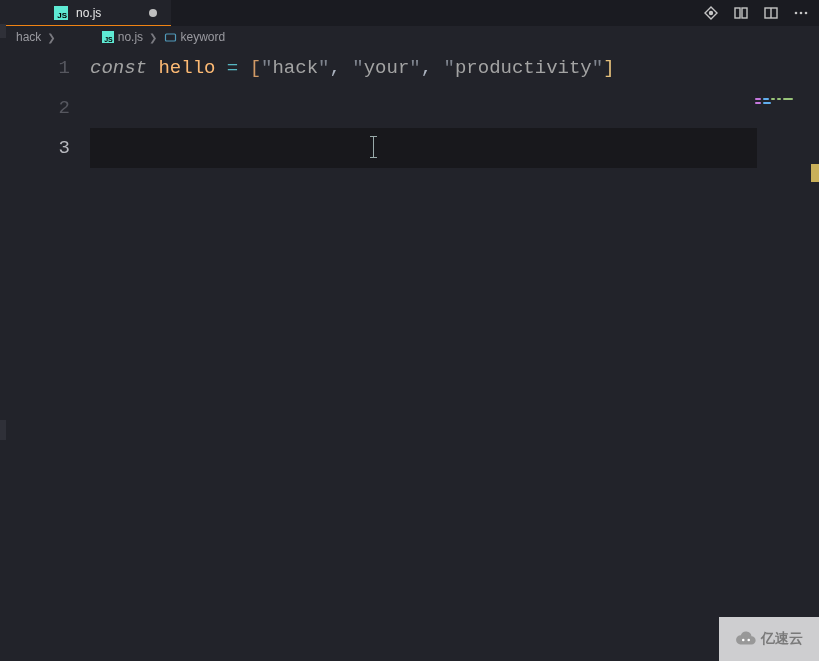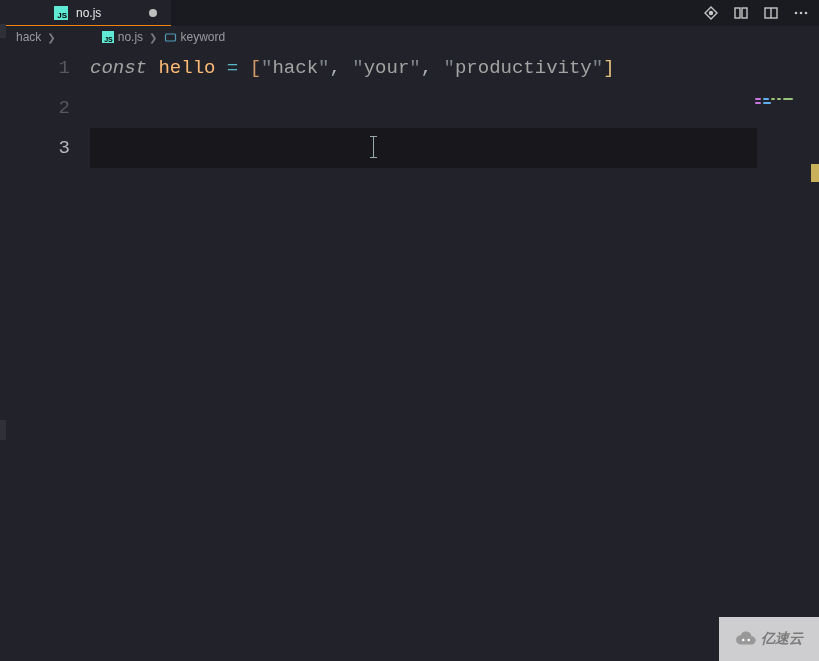--- a/index.html
+++ b/index.html
@@ -152,21 +152,21 @@
     position:absolute; right:0; top:48px; width:12px; bottom:70px;
   }
 
   
   .watermark {
     position:absolute; right:0; bottom:0;
     width:100px; height:44px;
     background: rgba(255,255,255,0.78);
     display:flex; align-items:center; justify-content:center;
     color:#7a7a7a;
-    font-family: Arial, sans-serif; font-size:14px; font-weight:bold;font-style:italic;
+    font-family: Arial, sans-serif; font-size:14px; font-weight:bold;
   }
   .watermark svg { width:22px; height:22px; margin-right:4px; }
 </style>
 </head>
 <body>
 
 <div class="left-marker"></div>
 <div class="left-marker2"></div>
 
 <div class="tab-bar">

